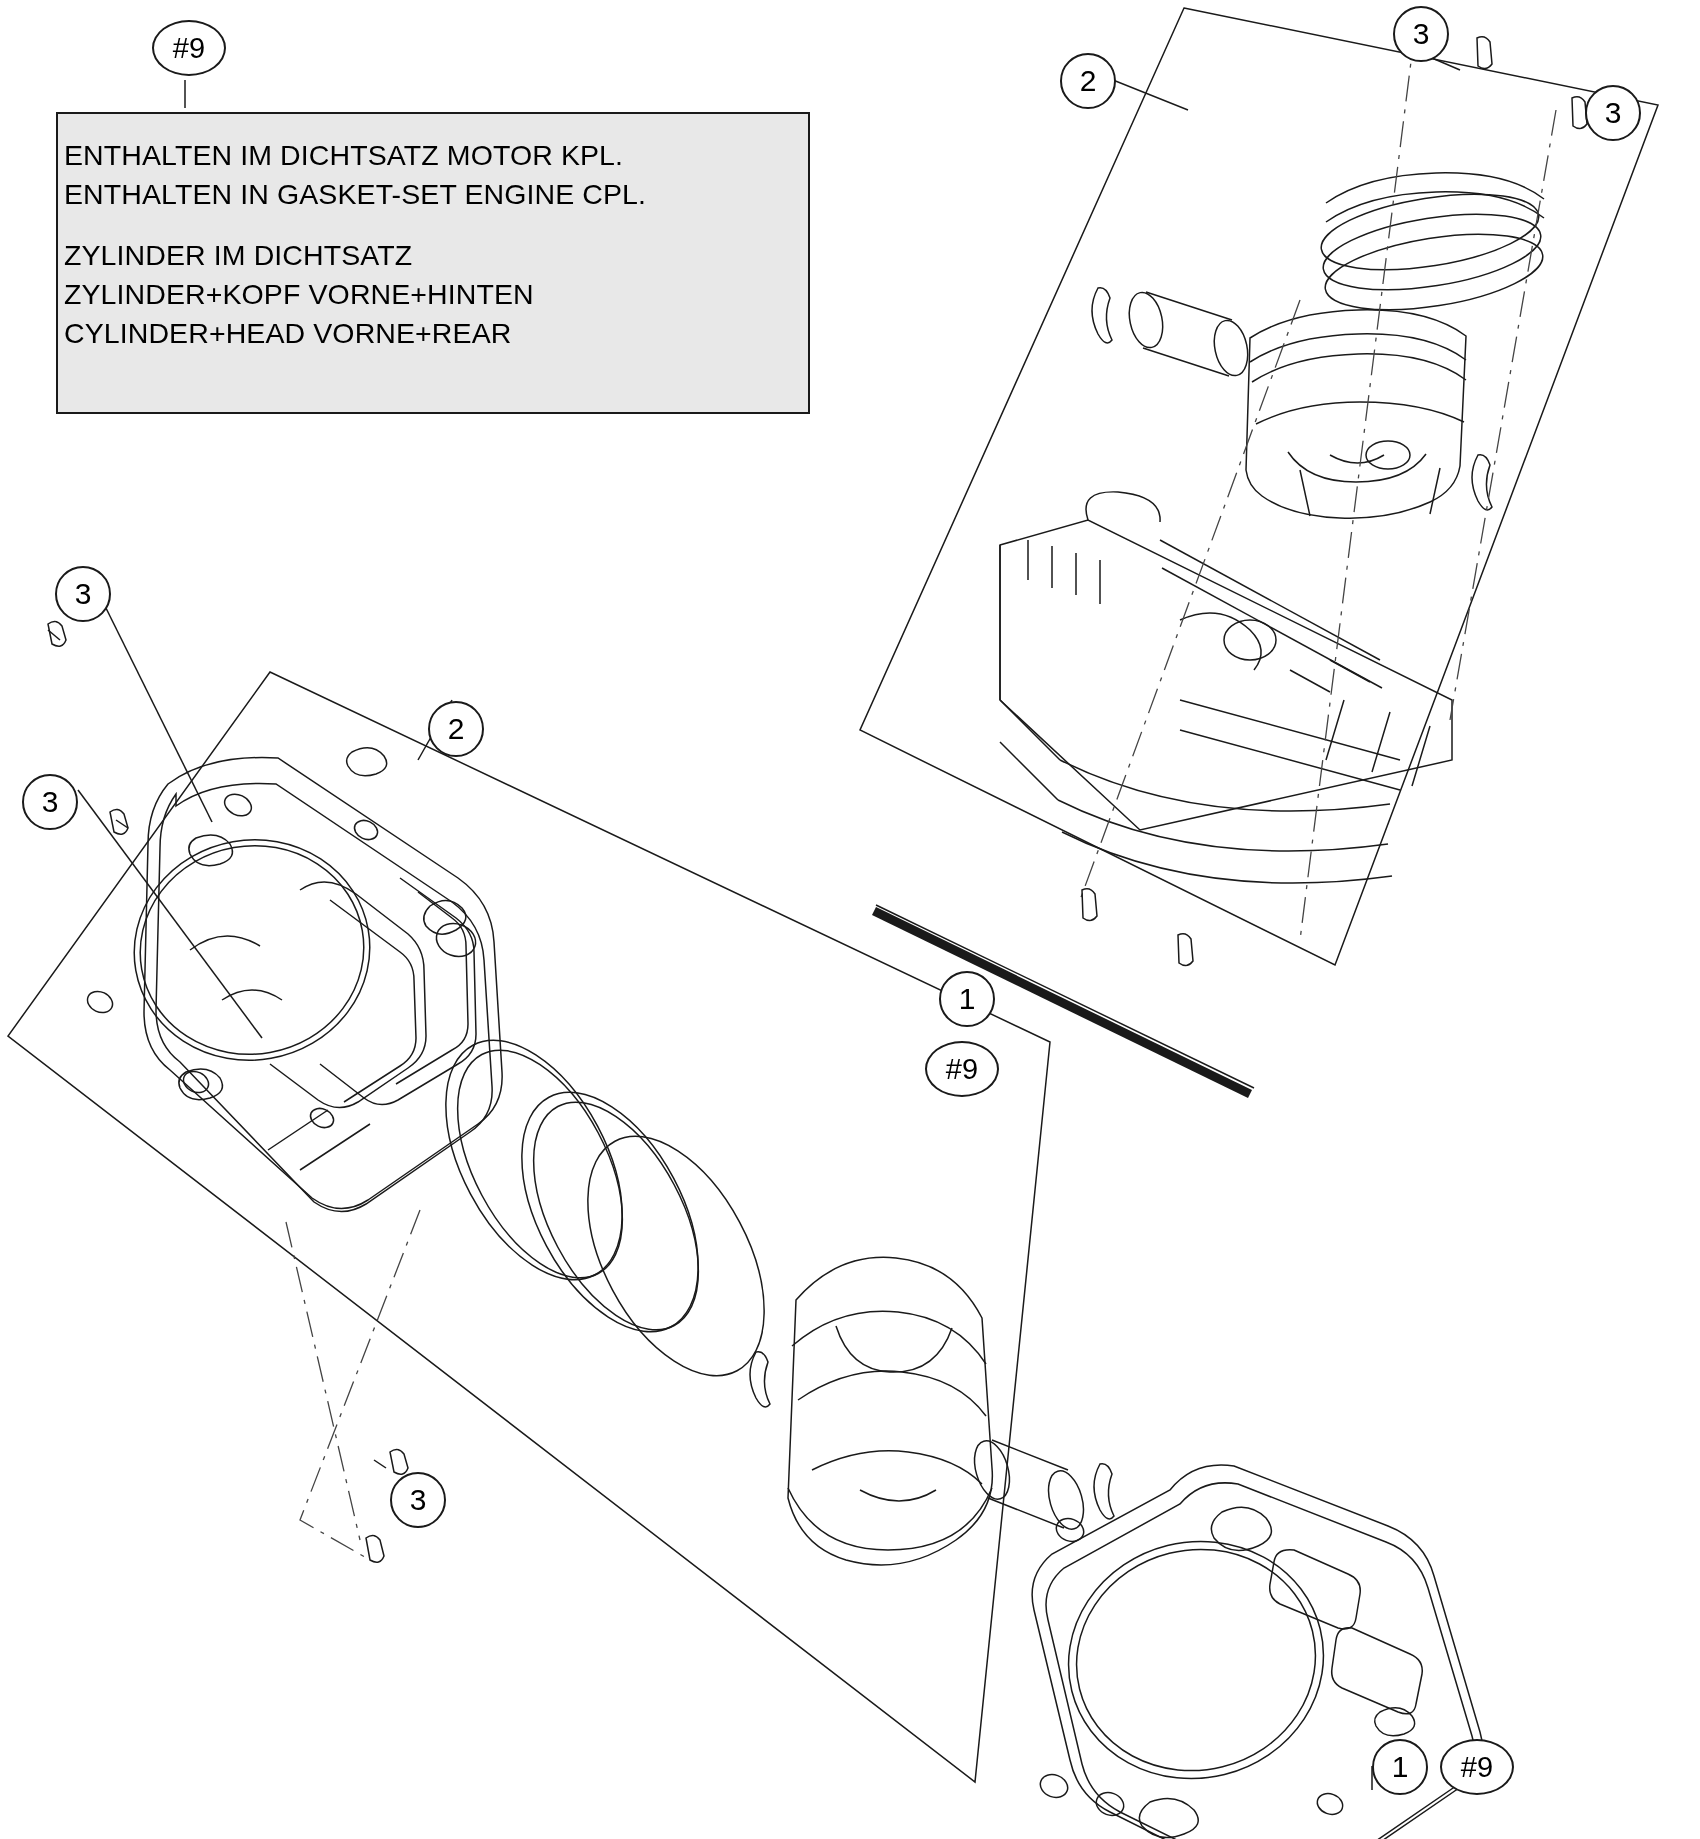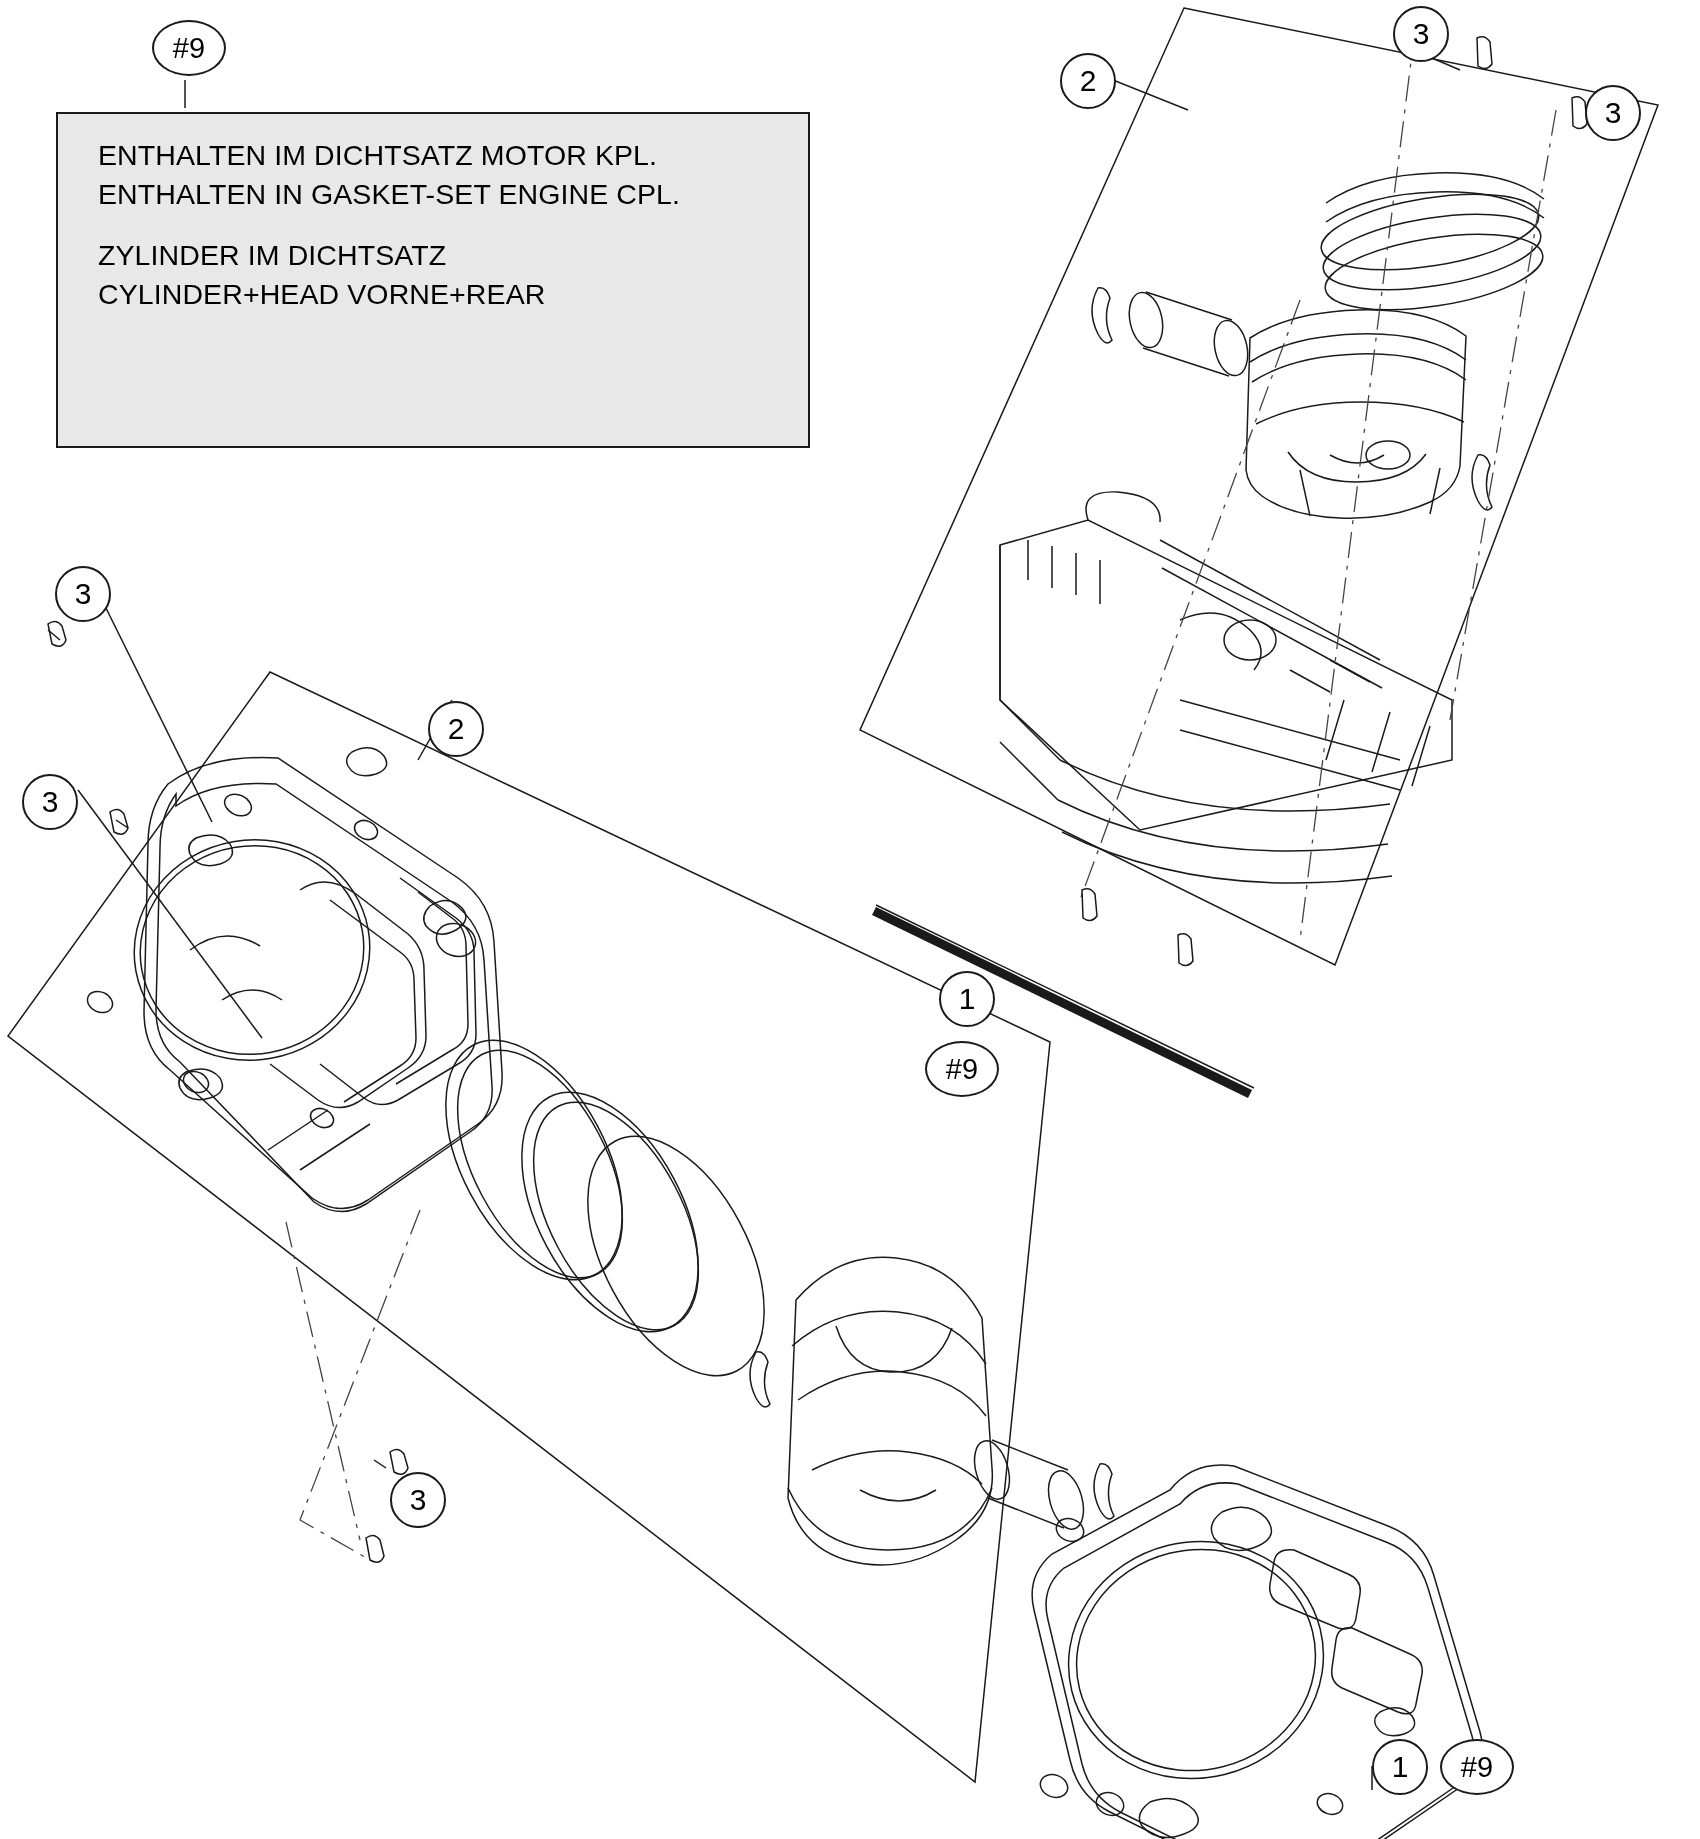--- a/index.html
+++ b/index.html
@@ -21,25 +21,25 @@
     top: 0;
     width: 1700px;
     height: 1839px;
   }
   
   .note-box {
     position: absolute;
     left: 56px;
     top: 112px;
     width: 754px;
-    height: 336px;
+    height: 302px;
     background: #e8e8e8;
     border: 2px solid #1a1a1a;
     box-sizing: border-box;
-    padding: 22px 40px;
+    padding: 22px 6px;
   }
   .note-line {
     font-size: 28.5px;
     line-height: 39px;
     color: #000000;
     white-space: pre;
     letter-spacing: 0.1px;
   }
   .note-gap {
     height: 22px;
@@ -244,20 +244,21 @@
         <path d="M366,1538 q8,-6 14,2 l4,16 q-4,10 -14,4 z"></path>
       </g>
     </g>
   </svg>
 
   <div class="note-box">
     <div class="note-line">ENTHALTEN IM DICHTSATZ MOTOR KPL.</div>
     <div class="note-line">ENTHALTEN IN GASKET-SET ENGINE CPL.</div>
     <div class="note-gap"></div>
     <div class="note-line">ZYLINDER IM DICHTSATZ</div>
+    <div class="note-line">ZYLINDER+KOPF VORNE+HINTEN</div>
     <div class="note-line">CYLINDER+HEAD VORNE+REAR</div>
   </div>
 
   <div class="callout wide" style="left:152px; top:20px;">#9</div>
   <div class="callout small" style="left:1060px; top:53px;">2</div>
   <div class="callout small" style="left:1393px; top:6px;">3</div>
   <div class="callout small" style="left:1585px; top:85px;">3</div>
   <div class="callout small" style="left:55px; top:566px;">3</div>
   <div class="callout small" style="left:22px; top:774px;">3</div>
   <div class="callout small" style="left:428px; top:701px;">2</div>

